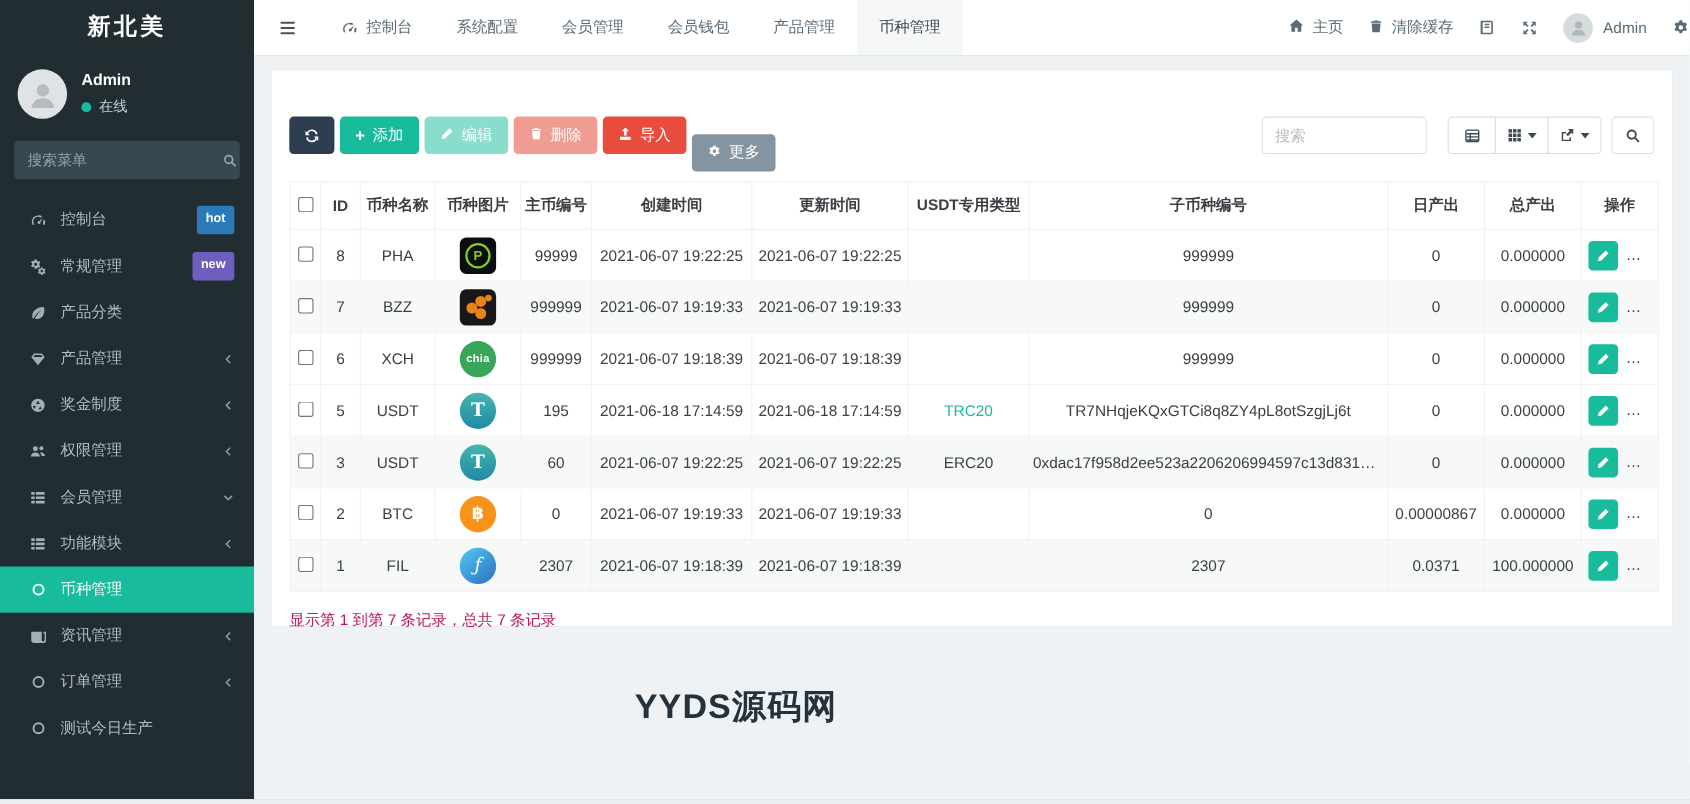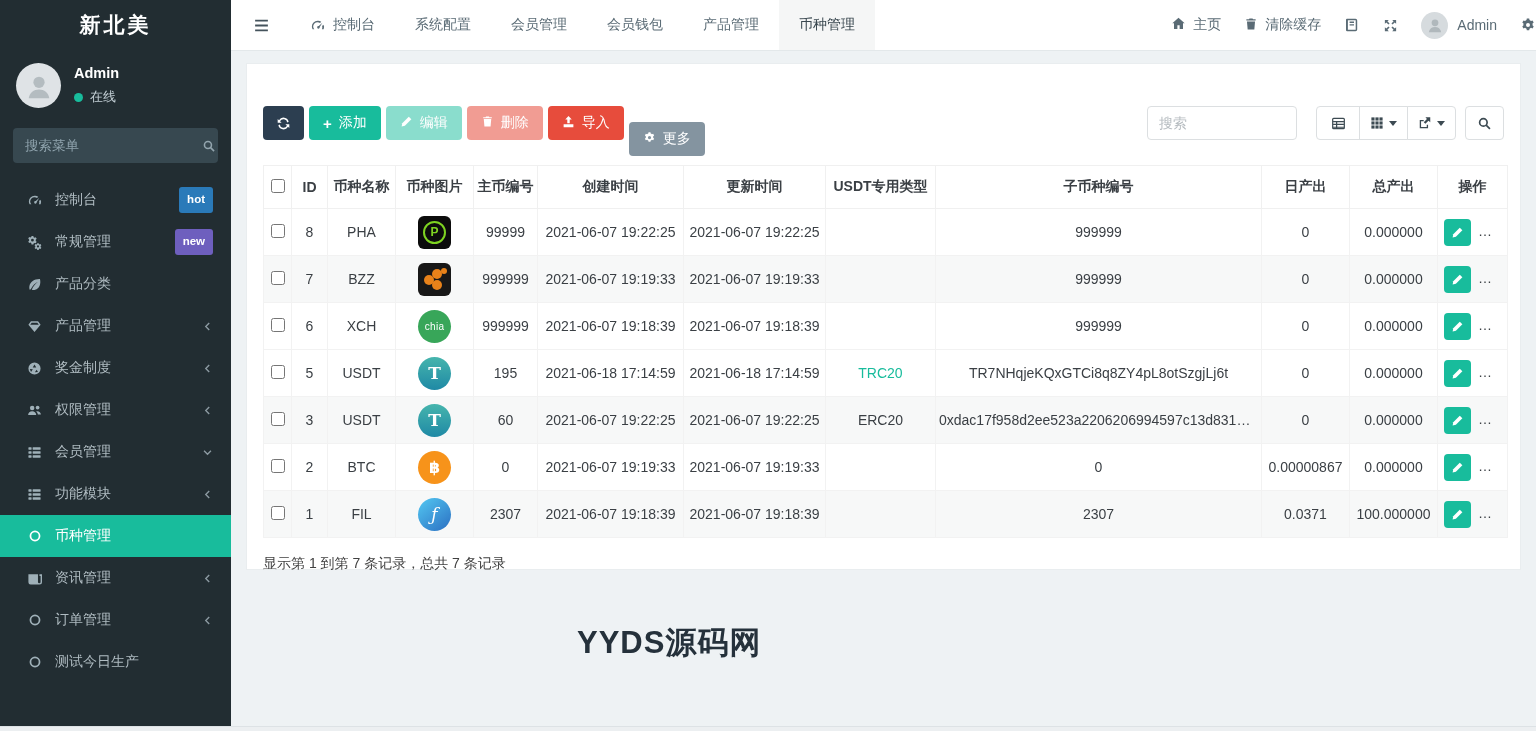--- a/index.html
+++ b/index.html
@@ -80,26 +80,26 @@
   
   .coin { width:33px; height:33px; margin:0 auto; display:flex; align-items:center; justify-content:center; }
   .coin-pha { background:#0c0c0c; border-radius:6px; }
   .coin-pha .ring { width:23px; height:23px; border:2px solid #7ed321; border-radius:50%; display:flex; align-items:center; justify-content:center; color:#7ed321; font-size:12px; font-weight:bold; }
   .coin-bzz { background:#181818; border-radius:6px; position:relative; }
   .coin-bzz i { position:absolute; border-radius:50%; background:#e8821a; }
   .coin-bzz .d1 { width:10px; height:10px; left:6px;  top:12px; }
   .coin-bzz .d2 { width:10px; height:10px; left:14px; top:6px; }
   .coin-bzz .d3 { width:10px; height:10px; left:14px; top:17px; }
   .coin-bzz .d4 { width:6px;  height:6px;  left:23px; top:5px; }
-  .coin-xch { background:#38a659; border-radius:50%; color:#fff; font-size:10px; font-weight:normal; letter-spacing:.3px; }
+  .coin-xch { background:#38a659; border-radius:50%; color:#fff; font-size:10px; font-weight:bold; letter-spacing:.3px; }
   .coin-usdt { background:linear-gradient(180deg,#46b5ad,#1f89a5); border-radius:50%; color:#fff; font-weight:bold; font-size:17px; font-family:"DejaVu Serif", serif; }
   .coin-btc { background:#f7931a; border-radius:50%; color:#fff; font-weight:bold; font-size:16px; }
   .coin-fil { background:linear-gradient(140deg,#53c8f2,#2b6fc2); border-radius:50%; color:#fff; font-size:17px; font-style:italic; font-family:"DejaVu Serif", serif; }
 
-  .summary { margin-top:17px; color:#404040; font-size:14px; }
+  .summary { margin-top:17px; color:#be185d; font-size:14px; }
   .watermark { position:absolute; left:346px; top:571px; font-size:31px; font-weight:800; color:#25313b; letter-spacing:1px; }
   .hscroll { position:fixed; left:0; right:0; bottom:0; height:5px; background:#eceff1; border-top:1px solid #dde2e5; }
   input[type=checkbox] { width:14px; height:14px; cursor:pointer; }
 </style>
 </head>
 <body>
 
 <div class="app">
 
   <aside class="sidebar">

